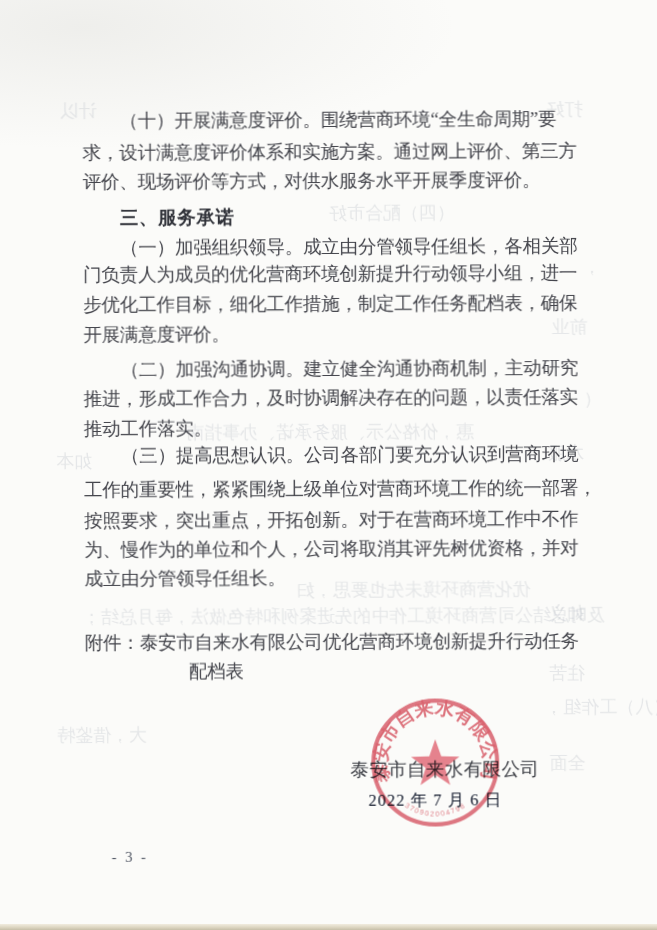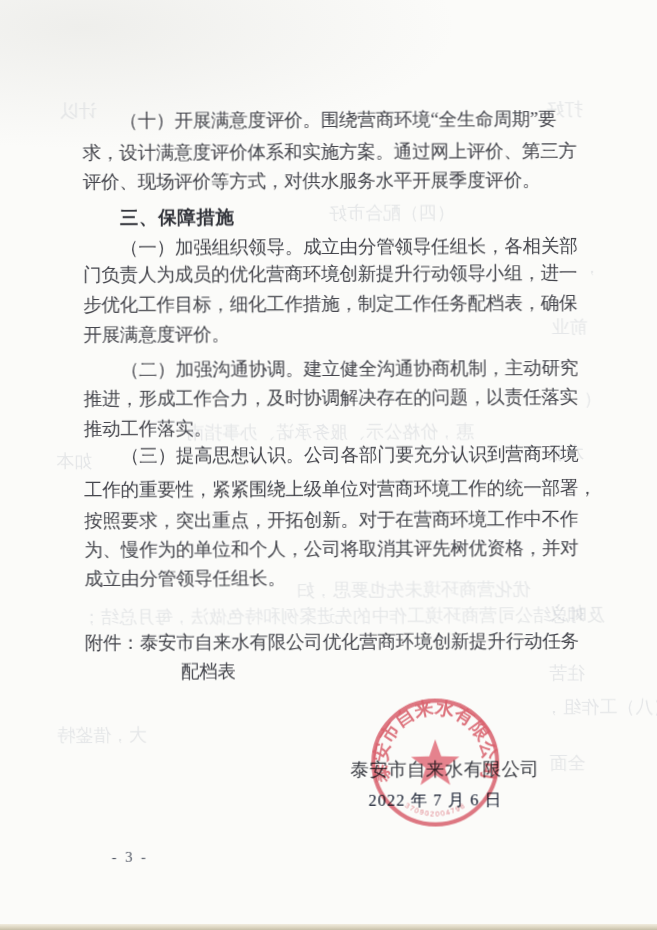--- a/index.html
+++ b/index.html
@@ -88,35 +88,35 @@
         <div class="bleed" style="left: 548px; top: 664px;">往苦</div>
         <div class="bleed" style="left: 544px; top: 698px;">（八）工作组，</div>
         <div class="bleed" style="left: 56px; top: 724px;">大，借鉴特</div>
         <div class="bleed" style="left: 548px; top: 754px;">全面</div>
       </div>
 
     <div>
         <div class="line" style="top: 110px; left: 121px;">（十）开展满意度评价。围绕营商环境“全生命周期”要</div>
         <div class="line" style="top: 142px; left: 84px;">求，设计满意度评价体系和实施方案。通过网上评价、第三方</div>
         <div class="line" style="top: 171px; left: 84px;">评价、现场评价等方式，对供水服务水平开展季度评价。</div>
-        <div class="line bold" style="top: 206px; left: 121px;">三、保障措施</div>
+        <div class="line bold" style="top: 206px; left: 121px;">三、服务承诺</div>
         <div class="line" style="top: 237px; left: 121px;">（一）加强组织领导。成立由分管领导任组长，各相关部</div>
         <div class="line" style="top: 264px; left: 84px;">门负责人为成员的优化营商环境创新提升行动领导小组，进一</div>
         <div class="line" style="top: 294px; left: 84px;">步优化工作目标，细化工作措施，制定工作任务配档表，确保</div>
         <div class="line" style="top: 324px; left: 84px;">开展满意度评价。</div>
         <div class="line" style="top: 359px; left: 121px;">（二）加强沟通协调。建立健全沟通协商机制，主动研究</div>
         <div class="line" style="top: 388px; left: 84px;">推进，形成工作合力，及时协调解决存在的问题，以责任落实</div>
         <div class="line" style="top: 418px; left: 84px;">推动工作落实。</div>
         <div class="line" style="top: 445px; left: 121px;">（三）提高思想认识。公司各部门要充分认识到营商环境</div>
         <div class="line" style="top: 479px; left: 84px;">工作的重要性，紧紧围绕上级单位对营商环境工作的统一部署，</div>
         <div class="line" style="top: 510px; left: 84px;">按照要求，突出重点，开拓创新。对于在营商环境工作中不作</div>
         <div class="line" style="top: 539px; left: 84px;">为、慢作为的单位和个人，公司将取消其评先树优资格，并对</div>
         <div class="line" style="top: 568px; left: 84px;">成立由分管领导任组长。</div>
         <div class="line" style="top: 632px; left: 84px;">附件：泰安市自来水有限公司优化营商环境创新提升行动任务</div>
-        <div class="line" style="top: 661px; left: 180px;">配档表</div>
+        <div class="line" style="top: 661px; left: 188px;">配档表</div>
       </div>
 
     <div class="sig-org">泰安市自来水有限公司</div>
 
     <div class="sig-date">2022 年 7 月 6 日</div>
 
     <svg class="seal" viewBox="0 0 136 136">
       <defs>
         <path id="sealRingPath" d="M 23.5 86 A 48 48 0 1 1 112.5 86" fill="none"></path>
         <path id="sealSerialPath" d="M 25 99 A 53 53 0 0 0 111 99" fill="none"></path>

